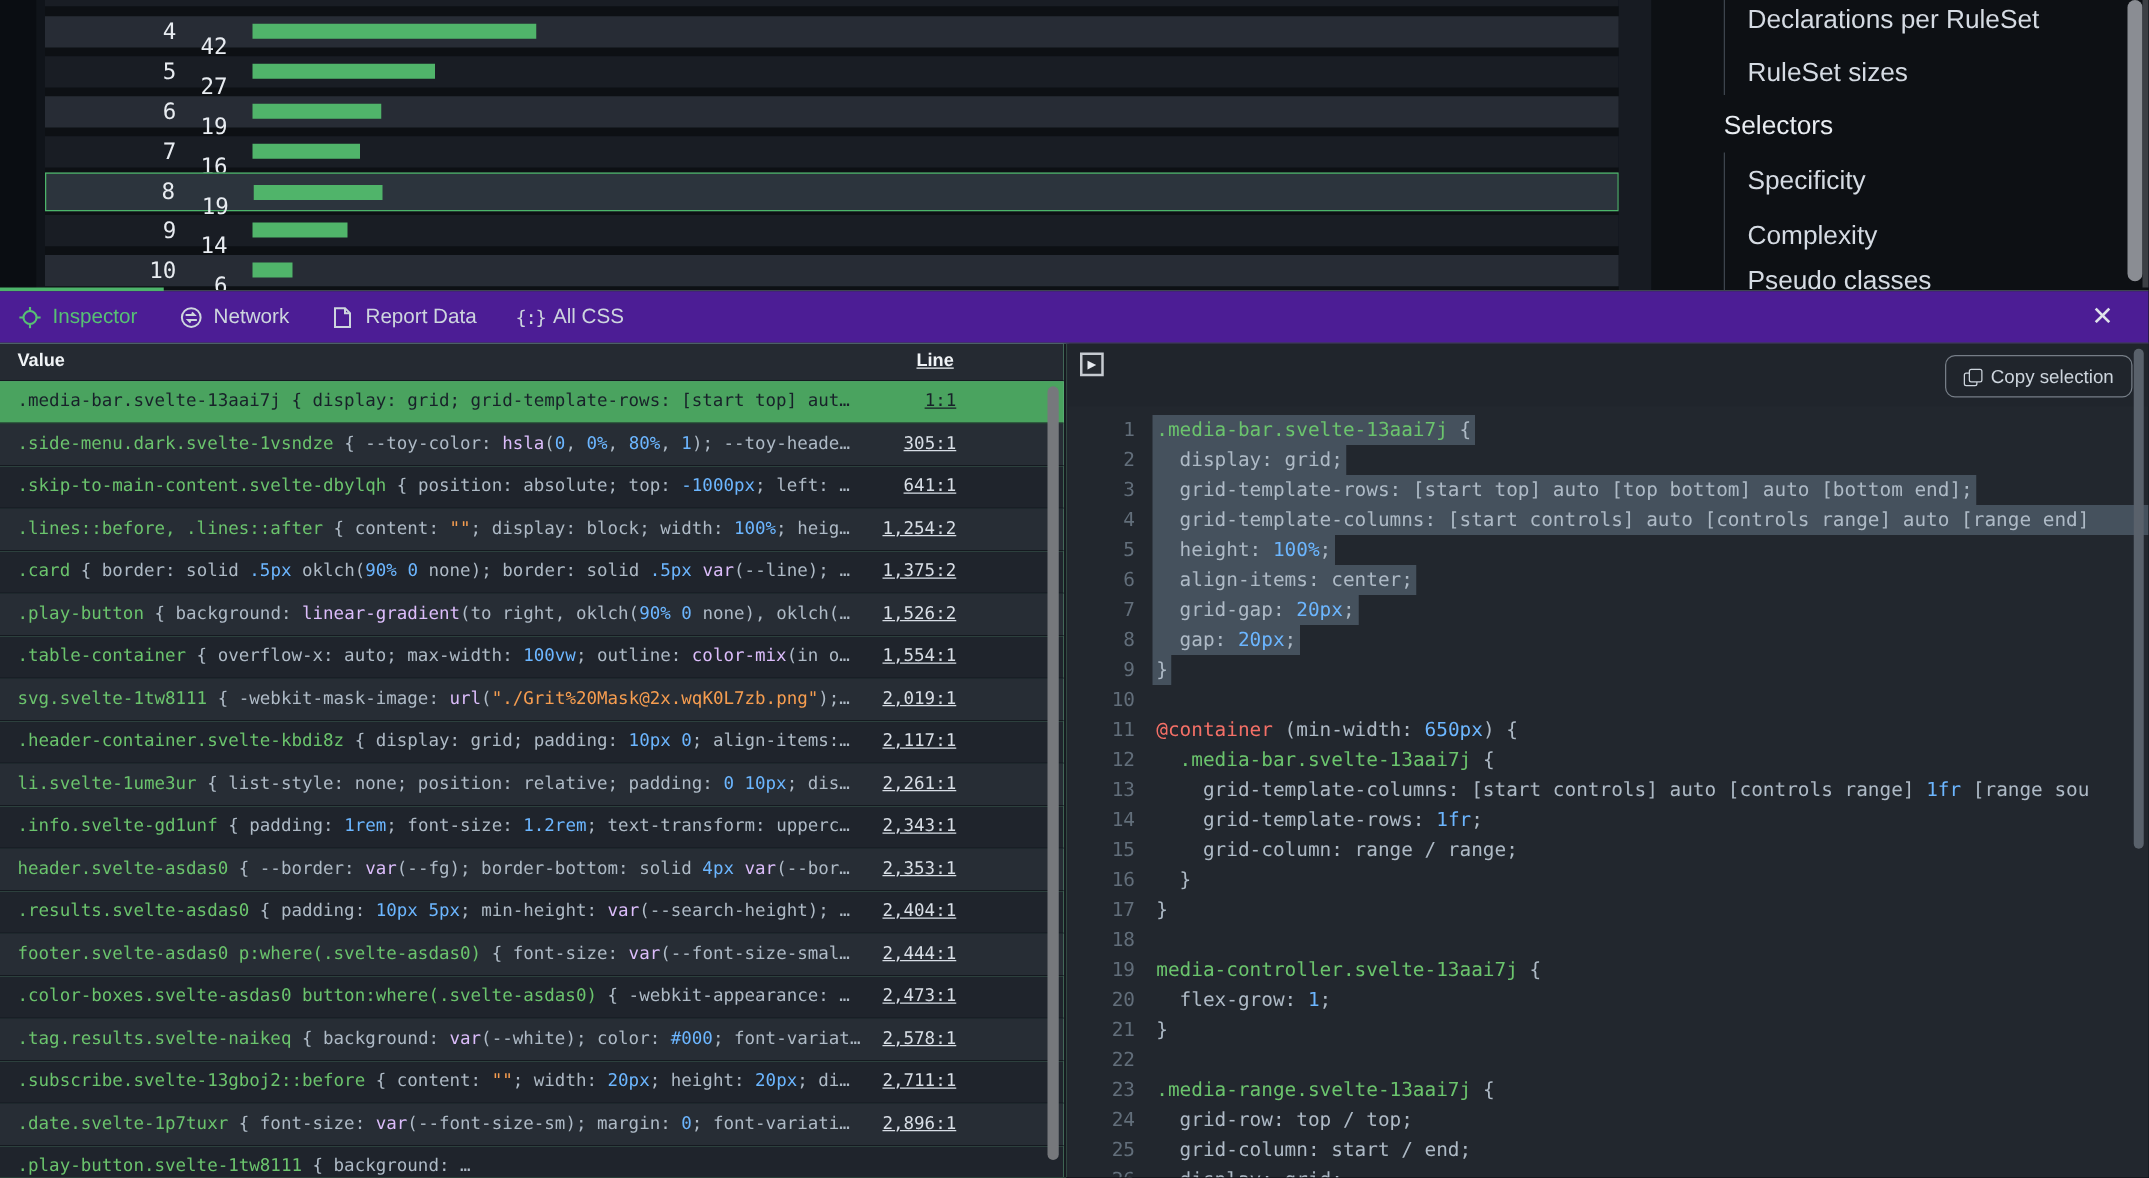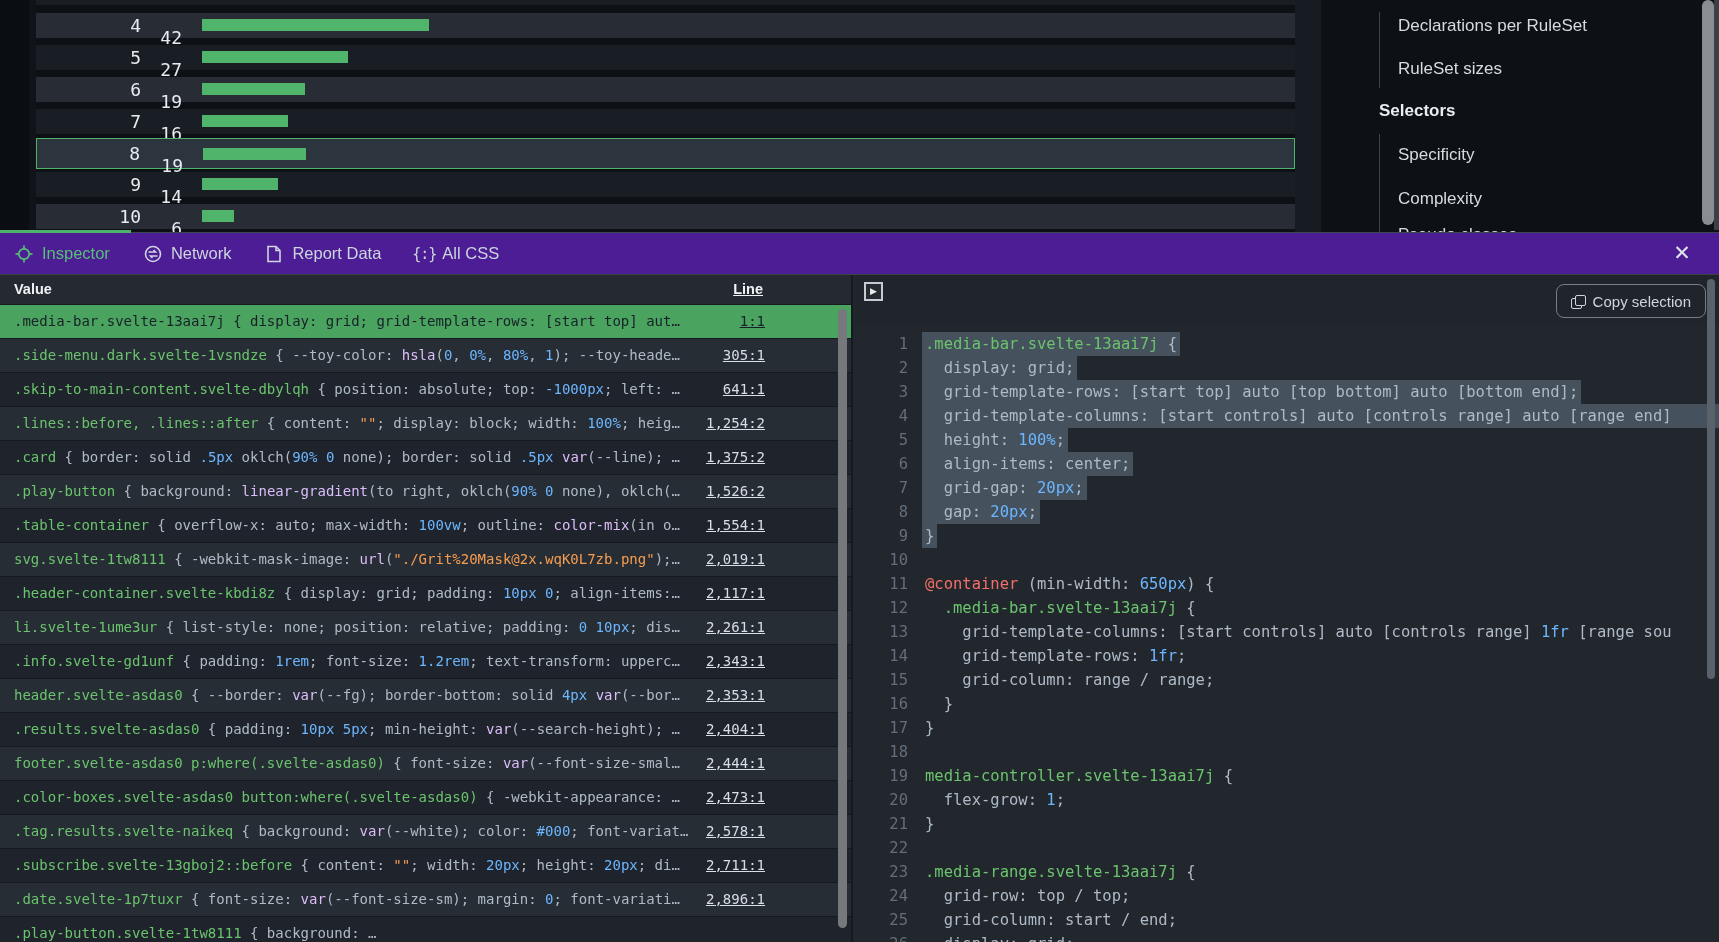--- a/index.html
+++ b/index.html
@@ -16,24 +16,24 @@
         font-size:18px;color:#e8ecf1;}
   .crow.light{background:#272c35;}
   .crow.dark{background:#191d24;}
   .crow.selected{background:#2c343d;border:1px solid #4cb56a;height:31px;}
   .crow .cnum{position:absolute;right:1154px;top:0;width:80px;text-align:right;line-height:25px;}
   .crow .cval{position:absolute;left:76px;top:12px;width:70px;text-align:right;line-height:25px;}
   .crow.selected .cnum,.crow.selected .cval{line-height:29px;}
   .crow .cbar{position:absolute;left:166px;top:6px;height:12px;background:#50b46a;}
   .crow.selected .cbar{top:9px;}
   
-  .side{position:absolute;left:1320px;top:0;width:399px;height:232px;color:#d5dbe3;font-size:17px;margin-top:12px;}
+  .side{position:absolute;left:1320px;top:0;width:399px;height:232px;color:#d5dbe3;font-size:21px;}
   .side .vline{position:absolute;left:59px;width:1px;background:#3d444d;}
   .side .s-item{position:absolute;left:78px;white-space:nowrap;cursor:pointer;}
-  .side .s-head{position:absolute;left:59px;font-weight:bold;color:#e9edf2;white-space:nowrap;}
+  .side .s-head{position:absolute;left:59px;font-weight:normal;color:#e9edf2;white-space:nowrap;}
   
   .page-scroll{position:absolute;left:1702px;top:0;width:12px;height:225px;background:#8a8d93;border-radius:7px;}
   .page-scroll-edge{position:absolute;left:1714px;top:0;width:5px;height:230px;background:#3c3f44;}
   
   .panel{position:absolute;left:0;top:232px;width:1719px;height:710px;background:#22272e;border-top:1px solid #3d4550;}
   .tab-indicator{position:absolute;left:0;top:-3px;width:131px;height:3px;background:#4db36a;}
   .tabbar{position:absolute;left:0;top:0;width:1719px;height:42px;background:#4c1d95;border-bottom:1px solid #3a4149;
           display:flex;align-items:center;padding-left:15px;}
   .tab{display:flex;align-items:center;gap:9px;margin-right:34px;font-size:16.5px;color:#cdd5de;cursor:pointer;white-space:nowrap;}
   .tab.active{color:#57c074;}

